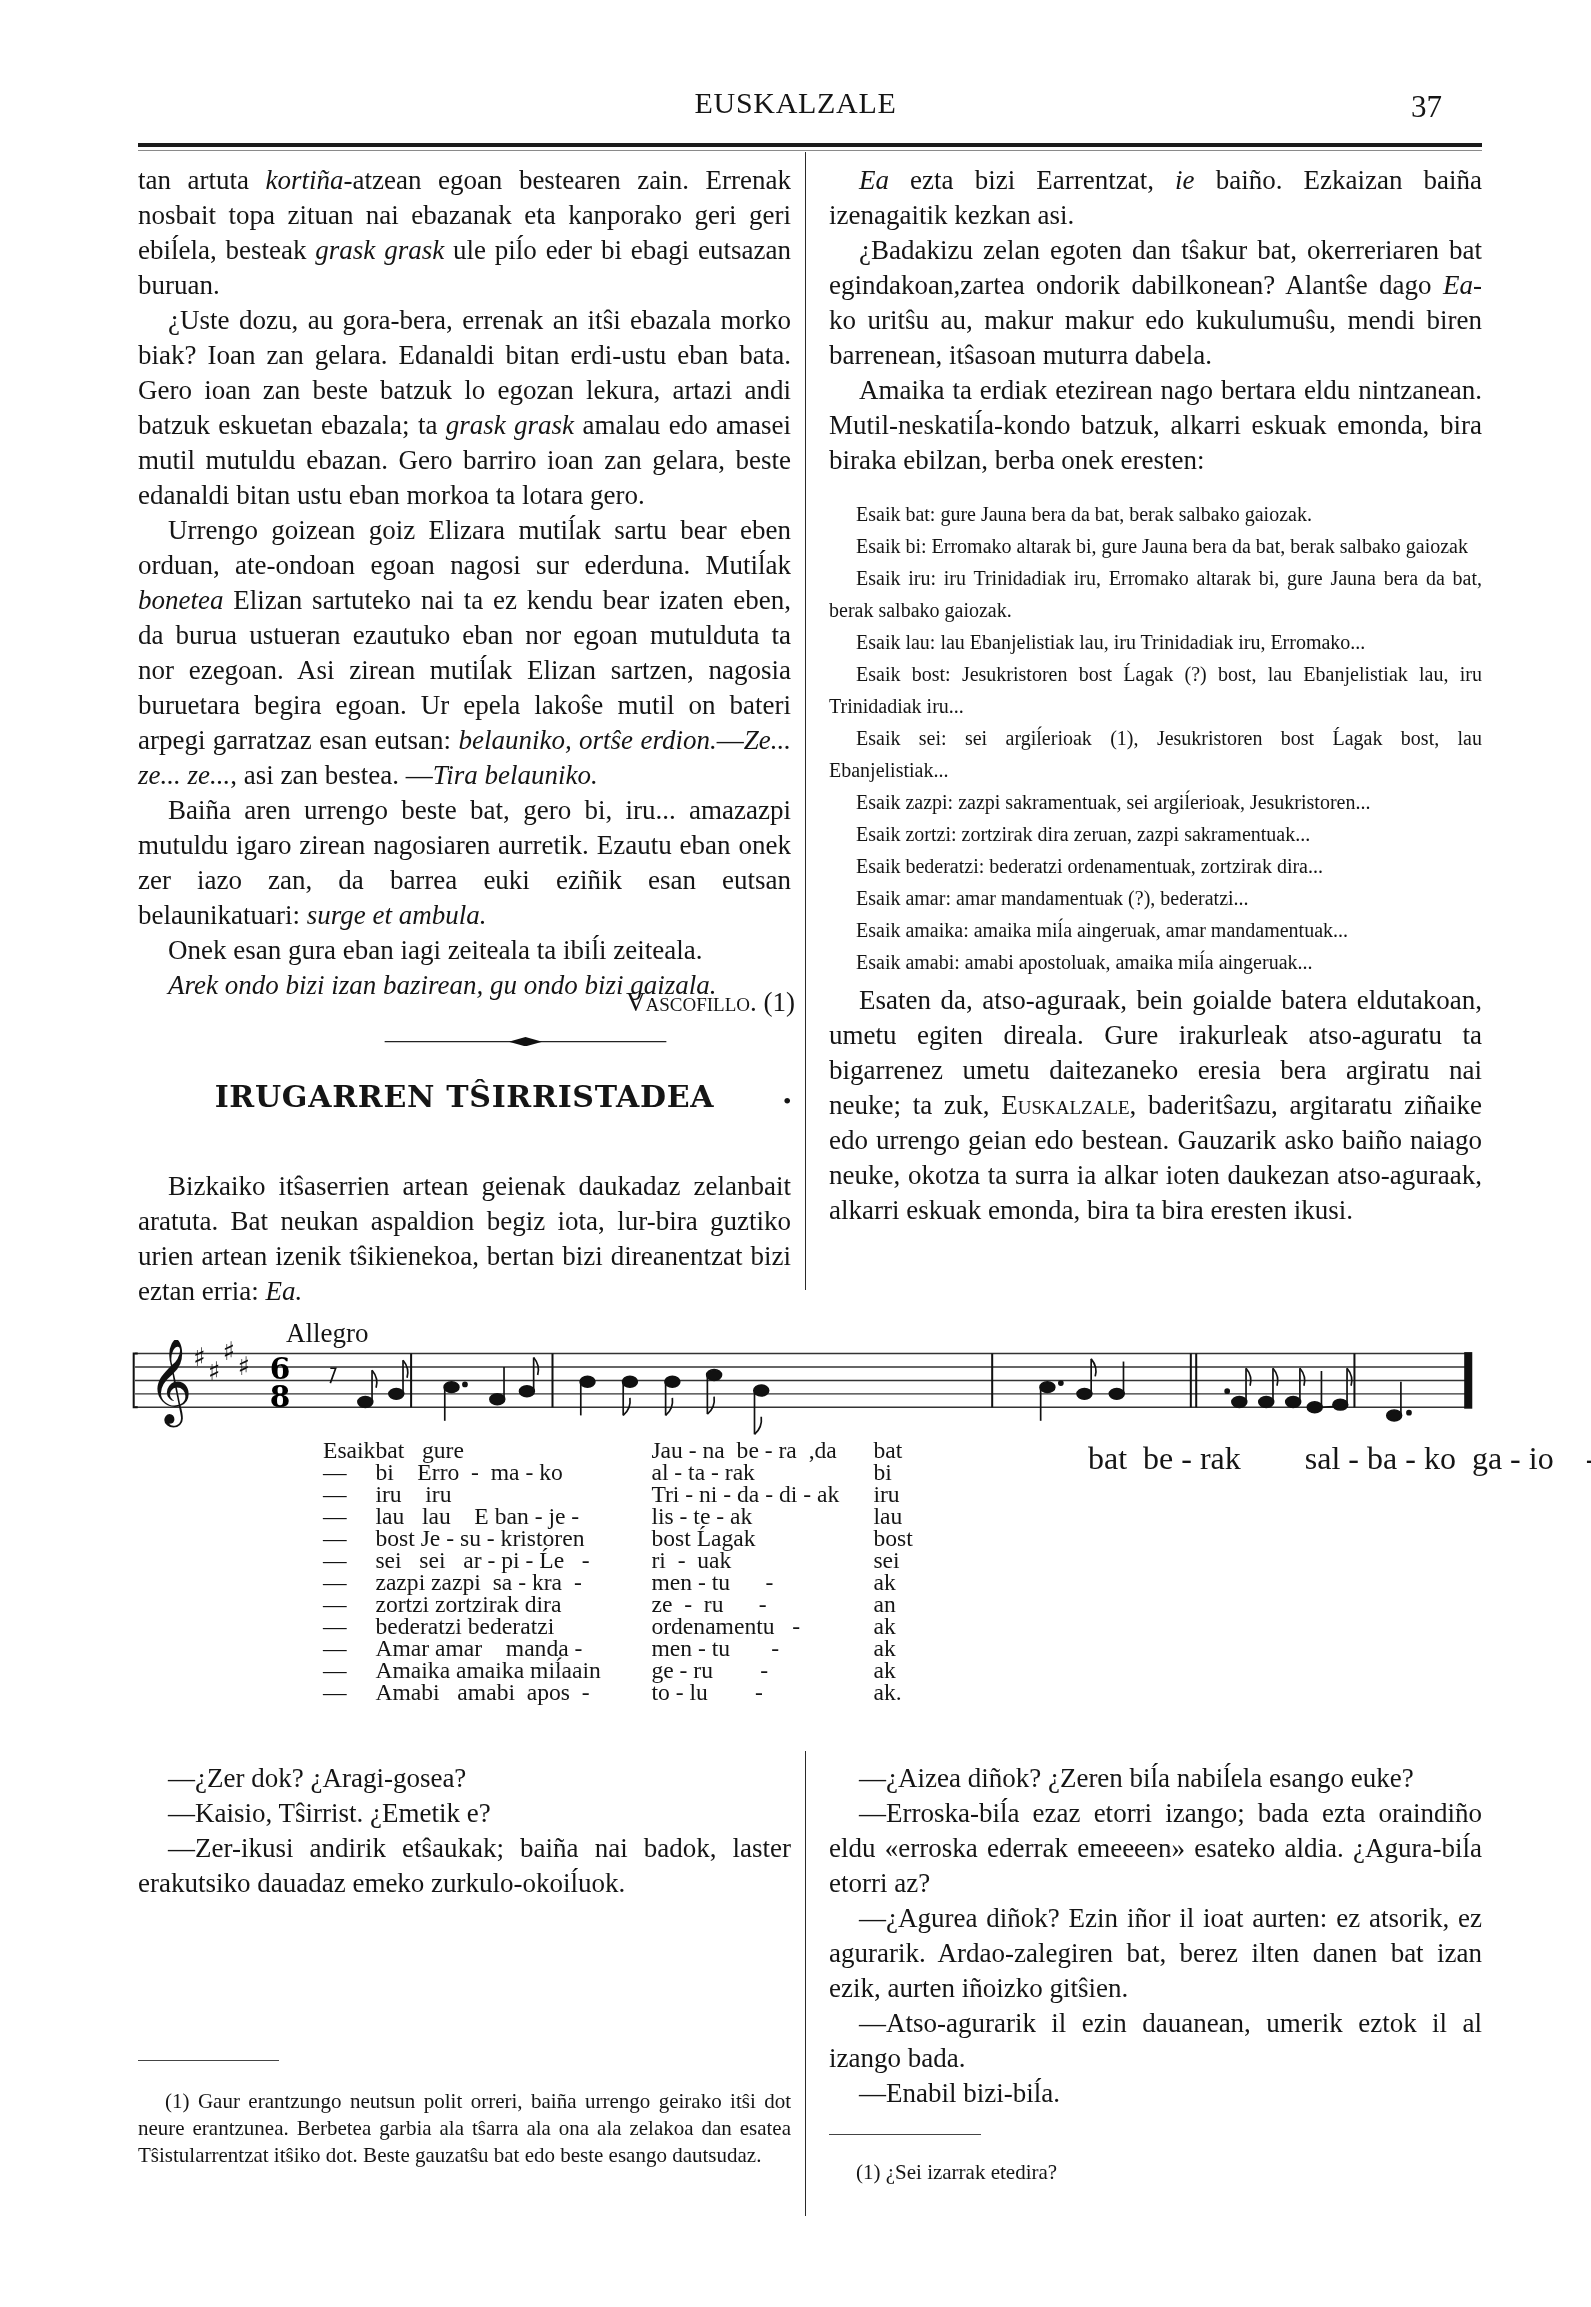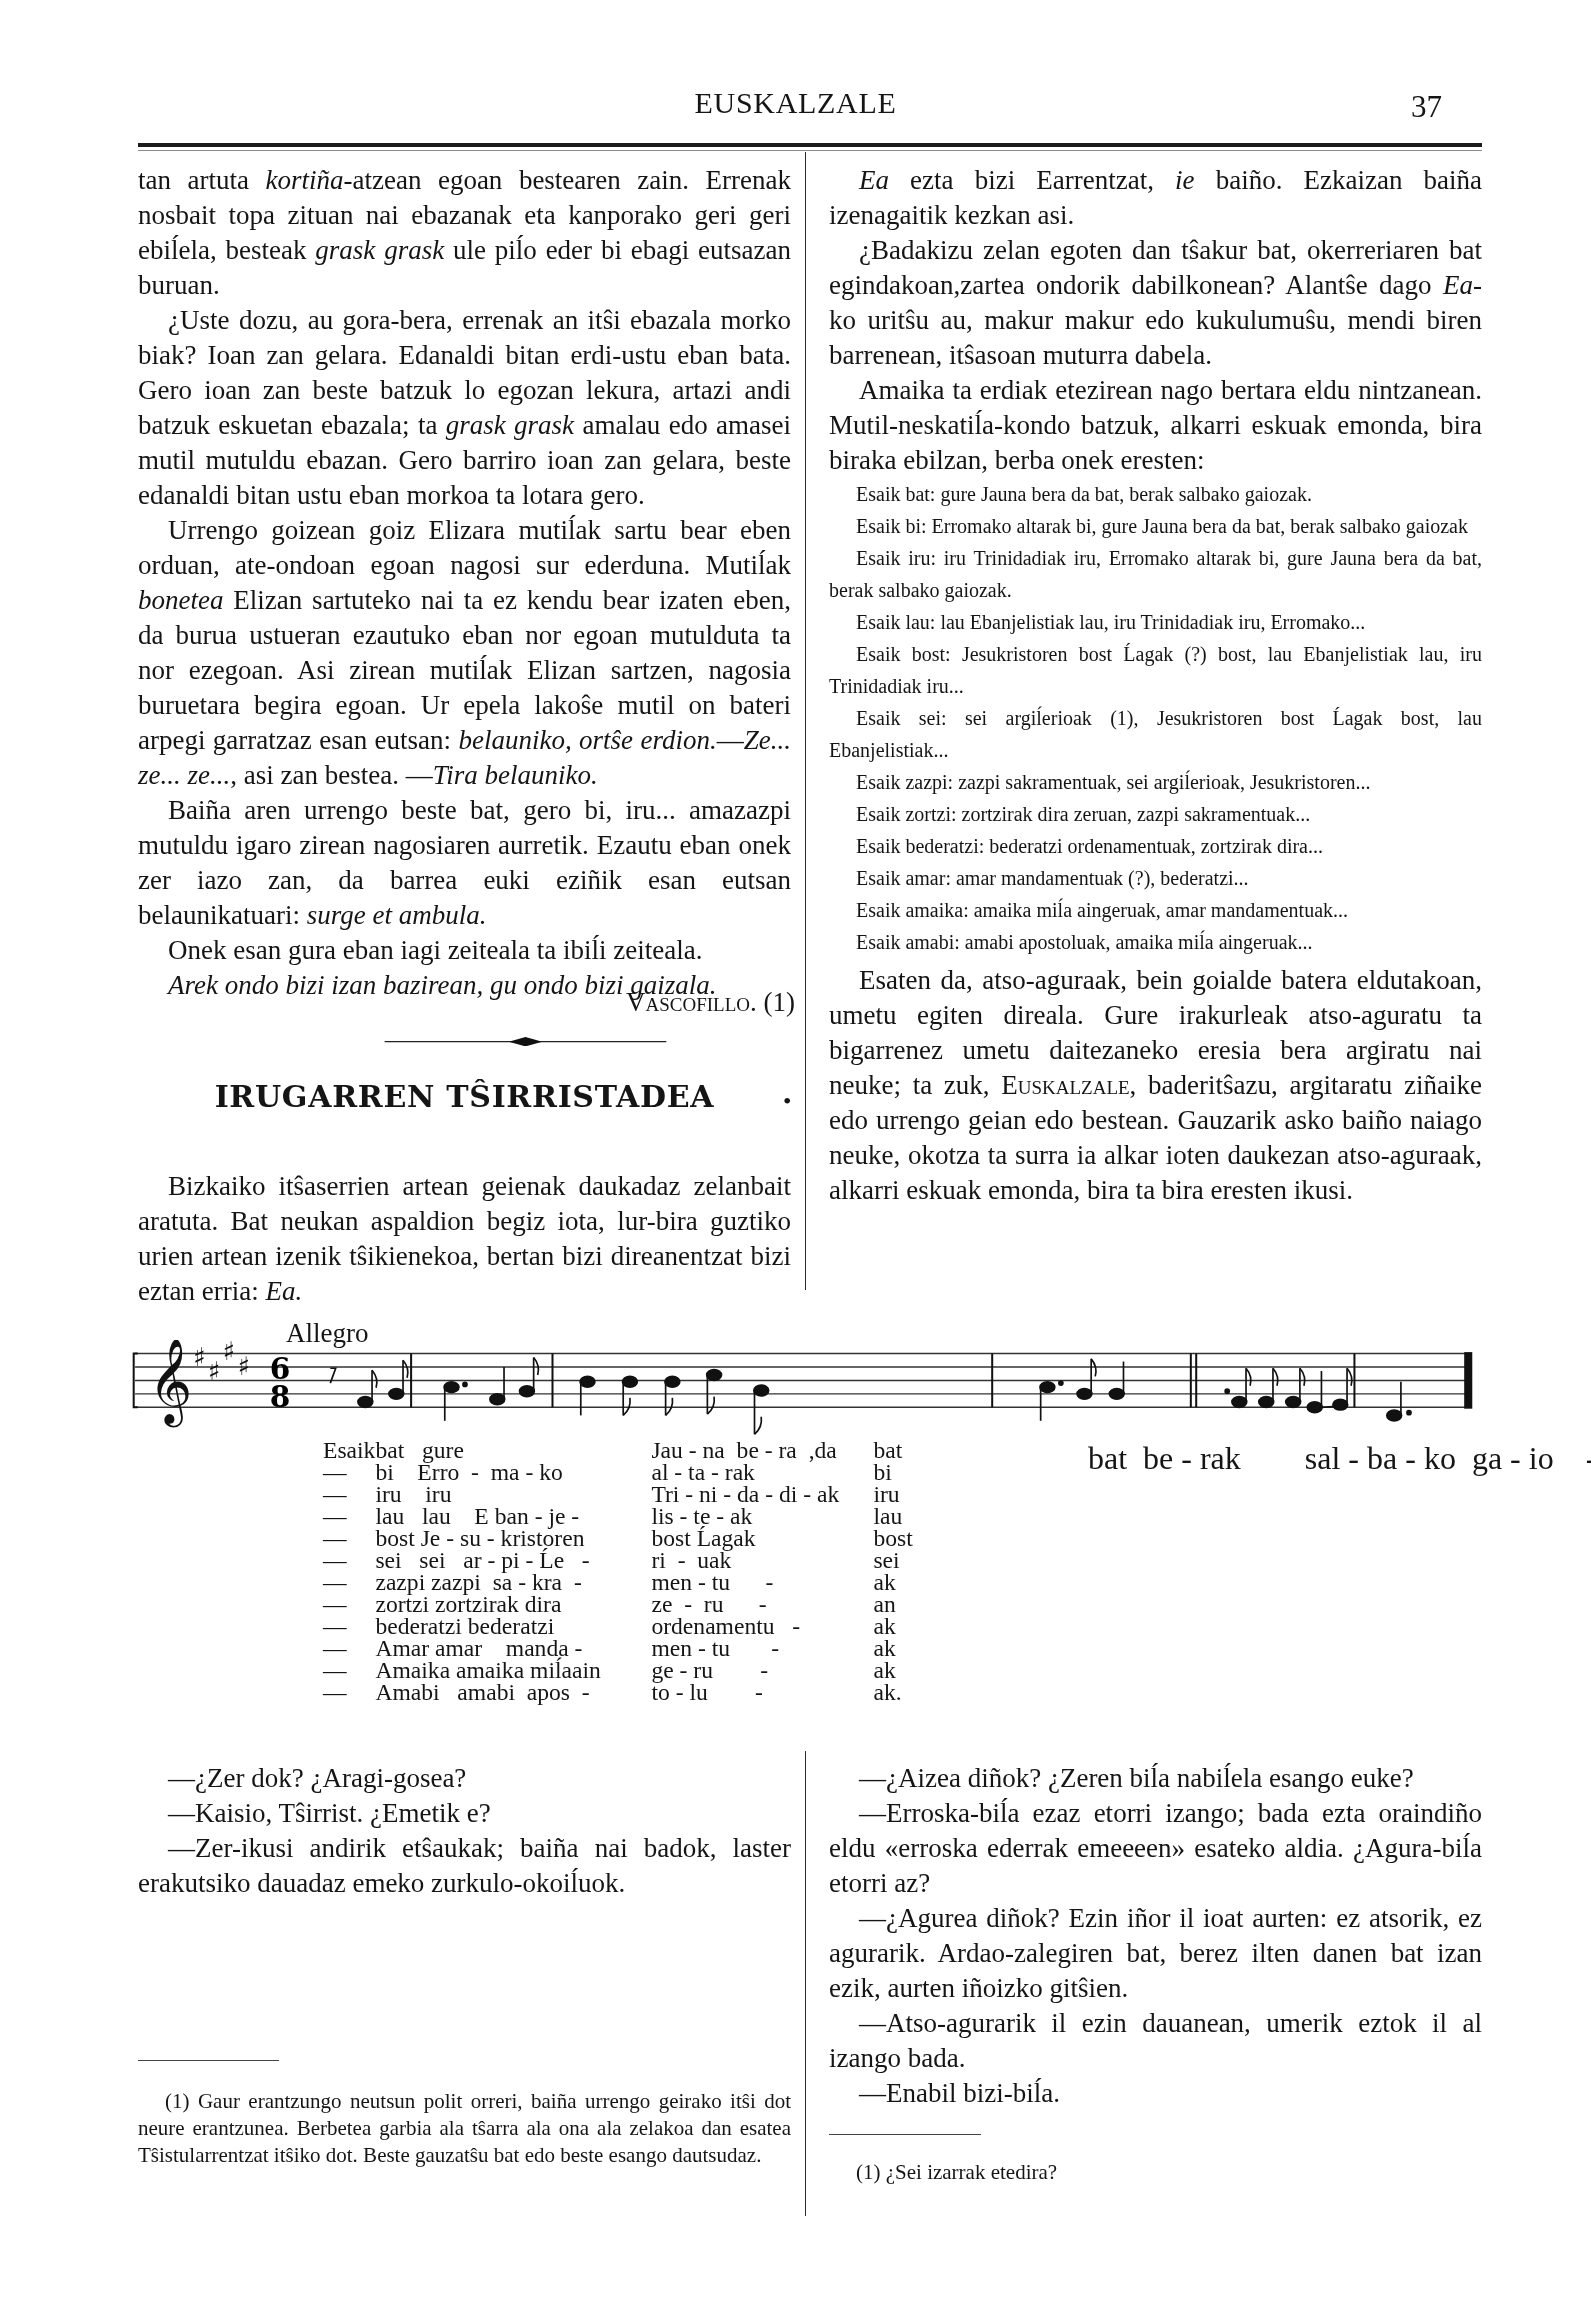--- a/index.html
+++ b/index.html
@@ -71,21 +71,21 @@
 <div class="abs col" style="left:138px; top:1169px; width:653px;">
   <p>Bizkaiko itŝaserrien artean geienak daukadaz zelanbait aratuta. Bat neukan aspaldion begiz iota, lur-bira guztiko urien artean izenik tŝikienekoa, bertan bizi direanentzat bizi eztan erria: <i>Ea.</i></p>
 </div>
 
 <div class="abs col" style="left:829px; top:163px; width:653px;">
   <div>
       <p><i>Ea</i> ezta bizi Earrentzat, <i>ie</i> baiño. Ezkaizan baiña izenagaitik kezkan asi.</p>
       <p>¿Badakizu zelan egoten dan tŝakur bat, okerreriaren bat egindakoan,zartea ondorik dabilkonean? Alantŝe dago <i>Ea</i>-ko uritŝu au, makur makur edo kukulumuŝu, mendi biren barrenean, itŝasoan muturra dabela.</p>
       <p>Amaika ta erdiak etezirean nago bertara eldu nintzanean. Mutil-neskatiĺa-kondo batzuk, alkarri eskuak emonda, bira biraka ebilzan, berba onek eresten:</p>
     </div>
-  <div class="small" style="margin-top:0;">
+  <div class="small" style="margin-top:20px;">
     <div>
         <p>Esaik bat: gure Jauna bera da bat, berak salbako gaiozak.</p>
         <p>Esaik bi: Erromako altarak bi, gure Jauna bera da bat, berak salbako gaiozak</p>
         <p>Esaik iru: iru Trinidadiak iru, Erromako altarak bi, gure Jauna bera da bat, berak salbako gaiozak.</p>
         <p>Esaik lau: lau Ebanjelistiak lau, iru Trinidadiak iru, Erromako...</p>
         <p>Esaik bost: Jesukristoren bost Ĺagak (?) bost, lau Ebanjelistiak lau, iru Trinidadiak iru...</p>
         <p>Esaik sei: sei argiĺerioak (1), Jesukristoren bost Ĺagak bost, lau Ebanjelistiak...</p>
         <p>Esaik zazpi: zazpi sakramentuak, sei argiĺerioak, Jesukristoren...</p>
         <p>Esaik zortzi: zortzirak dira zeruan, zazpi sakramentuak...</p>
         <p>Esaik bederatzi: bederatzi ordenamentuak, zortzirak dira...</p>

